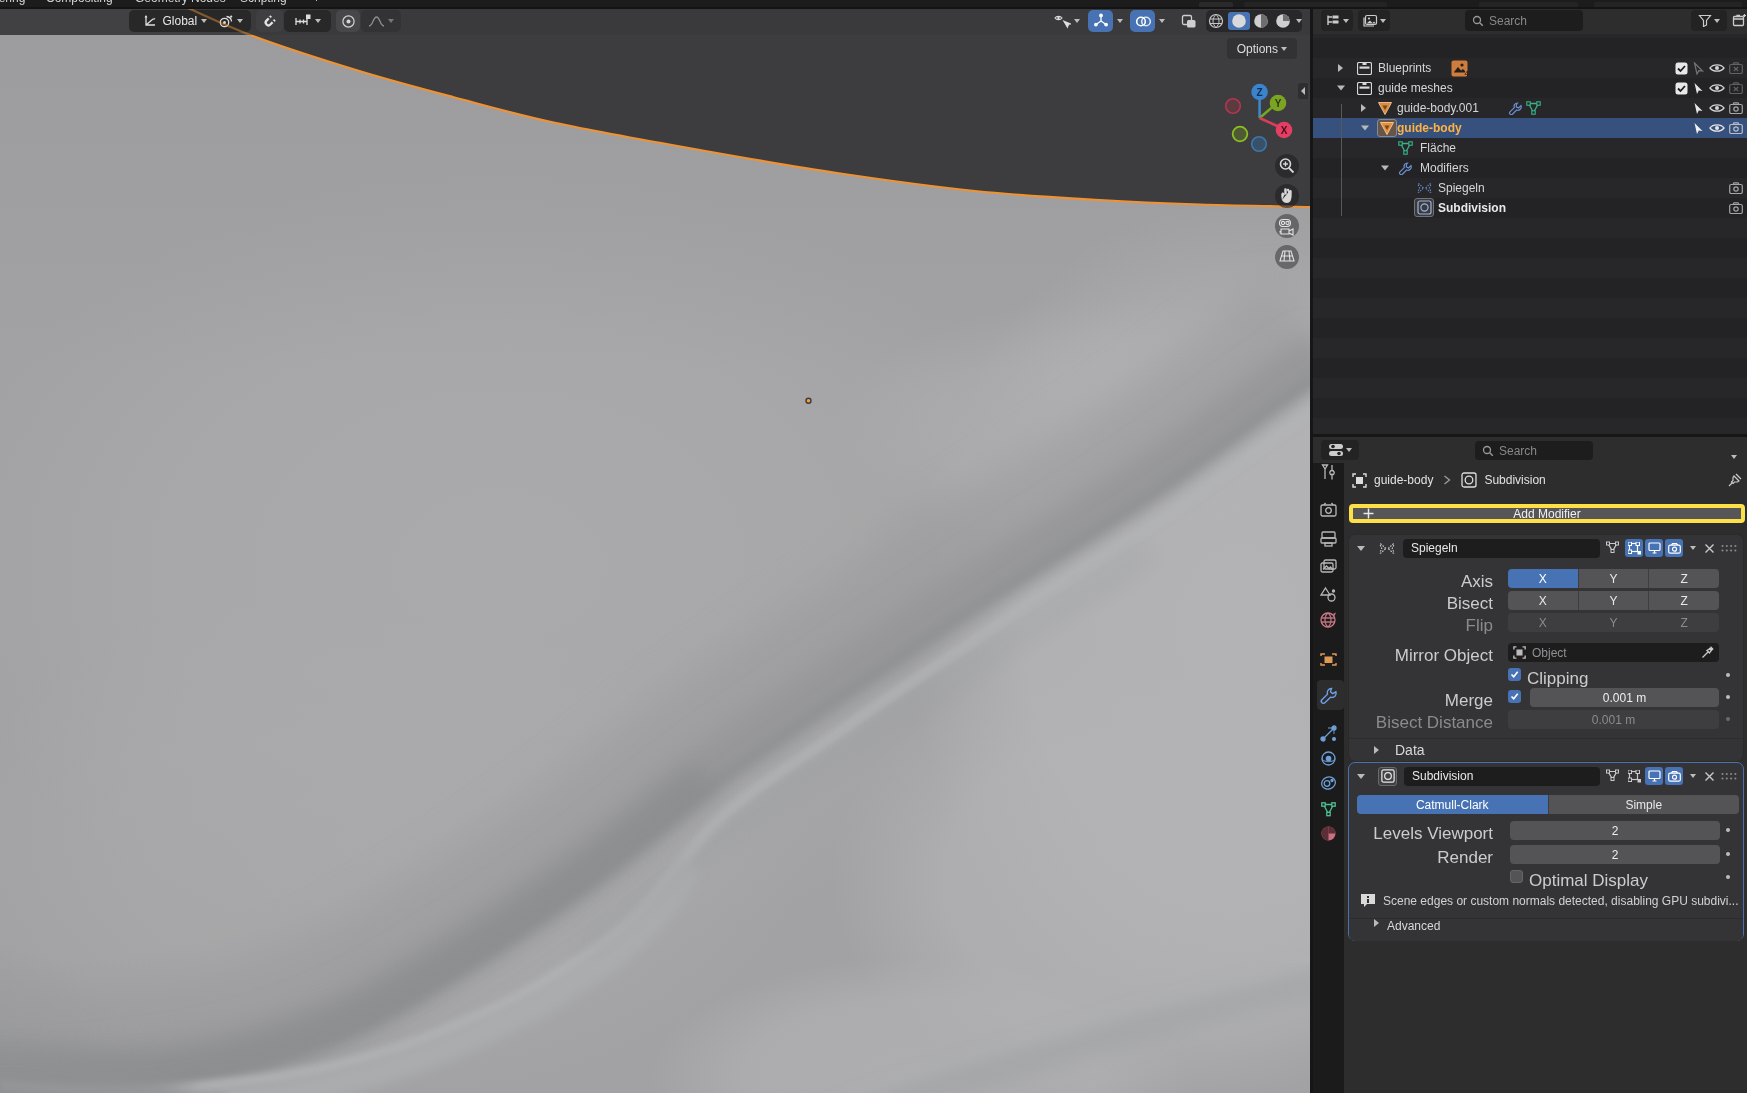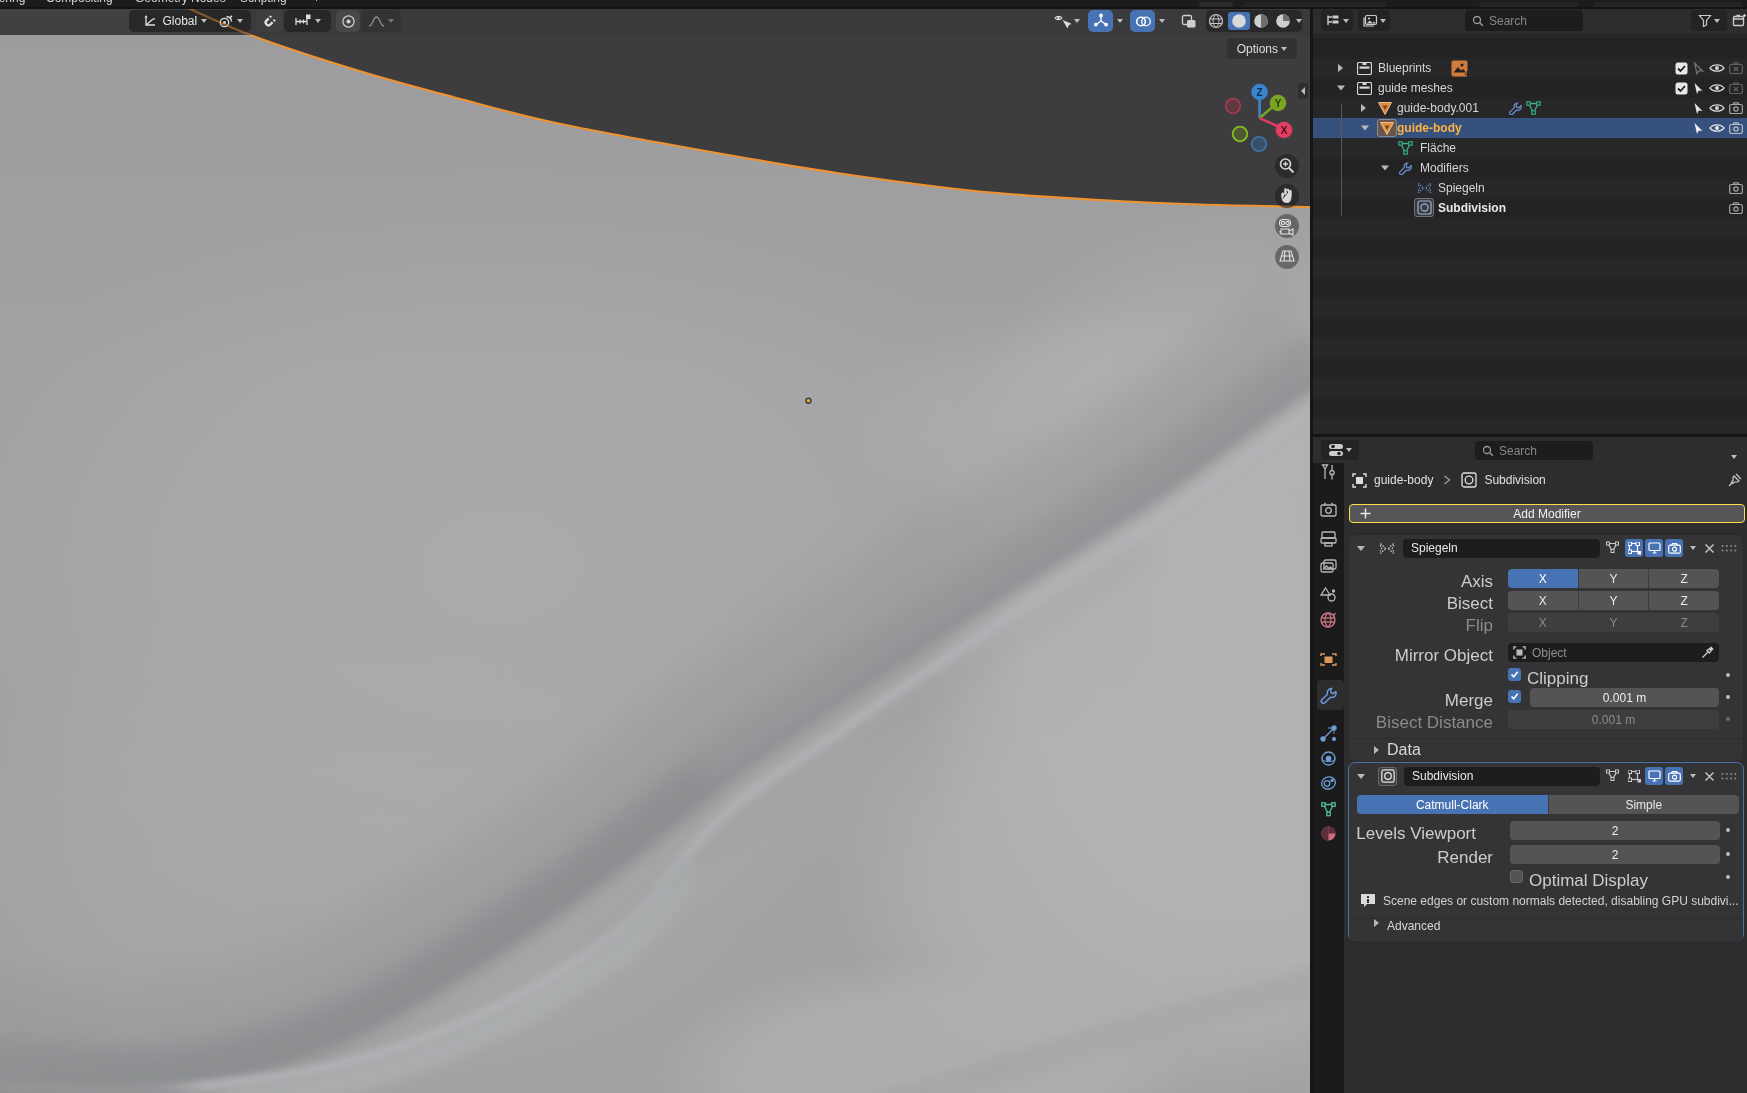--- a/index.html
+++ b/index.html
@@ -578,21 +578,21 @@
   <svg width="16" height="16" viewBox="0 0 16 16">
           <rect x="1" y="1" width="14" height="14" rx="2" fill="none" stroke="#ddd" stroke-width="1.3"></rect>
           <circle cx="8" cy="8" r="3.8" fill="none" stroke="#ddd" stroke-width="1.3"></circle>
         </svg>
   <span style="margin-left:7px">Subdivision</span>
   <svg class="abs" width="14" height="14" viewBox="0 0 14 14" style="right:5px">
           <path d="M8 1 L13 6 M9 2 L12 5 M6 3 L11 8 L9.5 9 L6.5 9 L5 10.5 L3.5 9 L5 7.5 L5 4.5 Z M4 10 L1 13" stroke="#c9c9c9" stroke-width="1.2" fill="none"></path>
         </svg>
  </div>
 
- <div class="abs" style="left:36px;top:67px;width:396px;height:19px;background:#565658;border-radius:4px;color:#f0f0f0;font-size:12px;display:flex;align-items:center;justify-content:center;border:1px solid #fde047">
+ <div class="abs" style="left:36px;top:67px;width:396px;height:19px;background:#565658;border-radius:4px;color:#f0f0f0;font-size:12px;display:flex;align-items:center;justify-content:center;border:4px solid #fde047">
   <svg class="abs" width="11" height="11" viewBox="0 0 11 11" style="left:10px">
           <path d="M5.5 0.5 v10 M0.5 5.5 h10" stroke="#e8e8e8" stroke-width="1.5"></path>
         </svg>
   Add Modifier
  </div>
 
  <div class="panel" style="top:97px;height:226px">
   <div class="abs" style="left:0;top:0;width:100%;height:26px;display:flex;align-items:center">
    <span style="display:inline-block;width:0;height:0;border-left:4px solid transparent;border-right:4px solid transparent;border-top:5px solid #b9b9b9;margin-left:8px"></span>
    <svg width="16" height="15" viewBox="0 0 16 15" style="margin-left:14px">
@@ -686,21 +686,21 @@
             <path d="M1.5 4.5 L3.7 6.7 L7.7 1.7" stroke="#fff" stroke-width="1.6" fill="none"></path>
           </svg>
         </div>
   <div class="field" style="left:181px;top:153px;width:189px">0.001 m</div>
   <div class="dot" style="right:13px;top:160px"></div>
   <span class="lbl" style="right:250px;top:178px;color:#8b8b8d">Bisect Distance</span>
   <div class="field" style="left:159px;top:175px;width:211px;background:#3e3e40;color:#8b8b8d">0.001 m</div>
   <div class="dot" style="right:13px;top:182px;opacity:0.4"></div>
   <div class="abs" style="left:0;top:203px;width:100%;height:23px;background:#343436;border-radius:0 0 7px 7px;border-top:1px solid #2c2c2e;display:flex;align-items:center">
    <span class="fchev" style="margin-left:25px"></span>
-   <span style="margin-left:8px;color:#d8d8d8;font-size:16px">Data</span>
+   <span style="margin-left:16px;color:#d8d8d8;font-size:14px">Data</span>
   </div>
  </div>
 
  <div class="panel" style="top:325px;height:179px;border:1.5px solid #4a72aa">
   <div class="abs" style="left:0;top:0;width:100%;height:26px;display:flex;align-items:center">
    <span style="display:inline-block;width:0;height:0;border-left:4px solid transparent;border-right:4px solid transparent;border-top:5px solid #b9b9b9;margin-left:8px"></span>
    <span style="width:19px;height:19px;background:#414143;border:1px solid #6a6a6c;border-radius:3px;margin-left:13px;display:inline-flex;align-items:center;justify-content:center">
             <svg width="14" height="14" viewBox="0 0 16 16">
               <rect x="1" y="1" width="14" height="14" rx="2" fill="none" stroke="#e8e8e8" stroke-width="1.4"></rect>
               <circle cx="8" cy="8" r="3.8" fill="none" stroke="#e8e8e8" stroke-width="1.4"></circle>
@@ -749,21 +749,21 @@
               <circle cx="5.8" cy="6.5" r="1.05"></circle>
               <circle cx="10.1" cy="6.5" r="1.05"></circle>
               <circle cx="14.4" cy="6.5" r="1.05"></circle>
             </g>
           </svg>
   </div>
   <div class="seg" style="left:8px;top:32px;width:382px">
           <div class="on">Catmull-Clark</div>
           <div>Simple</div>
         </div>
-  <span class="lbl" style="right:267px;top:61px">Levels Viewport</span>
+  <span class="lbl" style="right:250px;top:61px">Levels Viewport</span>
   <div class="field" style="left:161px;top:58px;width:210px">2</div>
   <div class="dot" style="right:13px;top:65px"></div>
   <span class="lbl" style="right:250px;top:85px">Render</span>
   <div class="field" style="left:161px;top:82px;width:210px">2</div>
   <div class="dot" style="right:13px;top:89px"></div>
   <div class="cbx" style="left:161px;top:107px;background:#545456;border:1px solid #666"></div>
   <span class="lbl" style="left:180px;top:108px;text-align:left">Optimal Display</span>
   <div class="dot" style="right:13px;top:112px"></div>
   <div class="abs" style="left:11px;top:130px;width:16px;height:15px">
    <svg width="16" height="15" viewBox="0 0 16 15">

